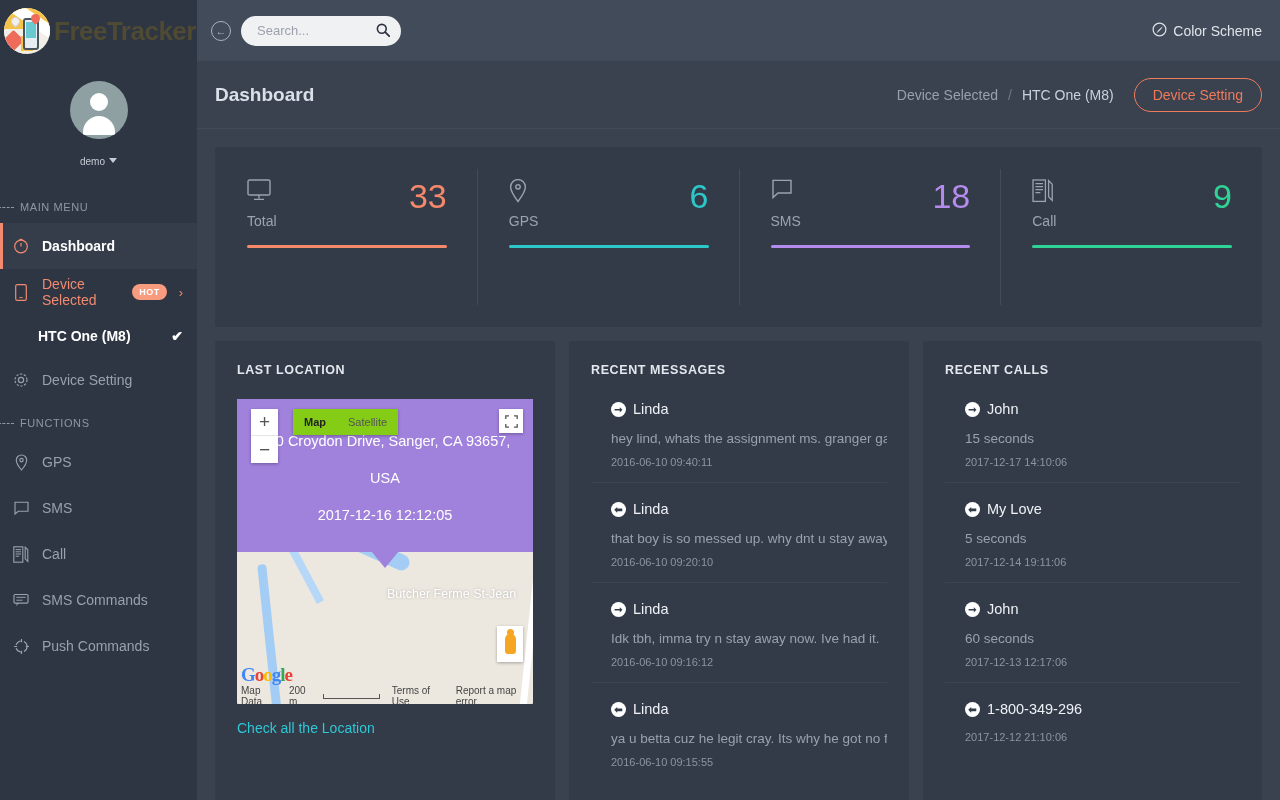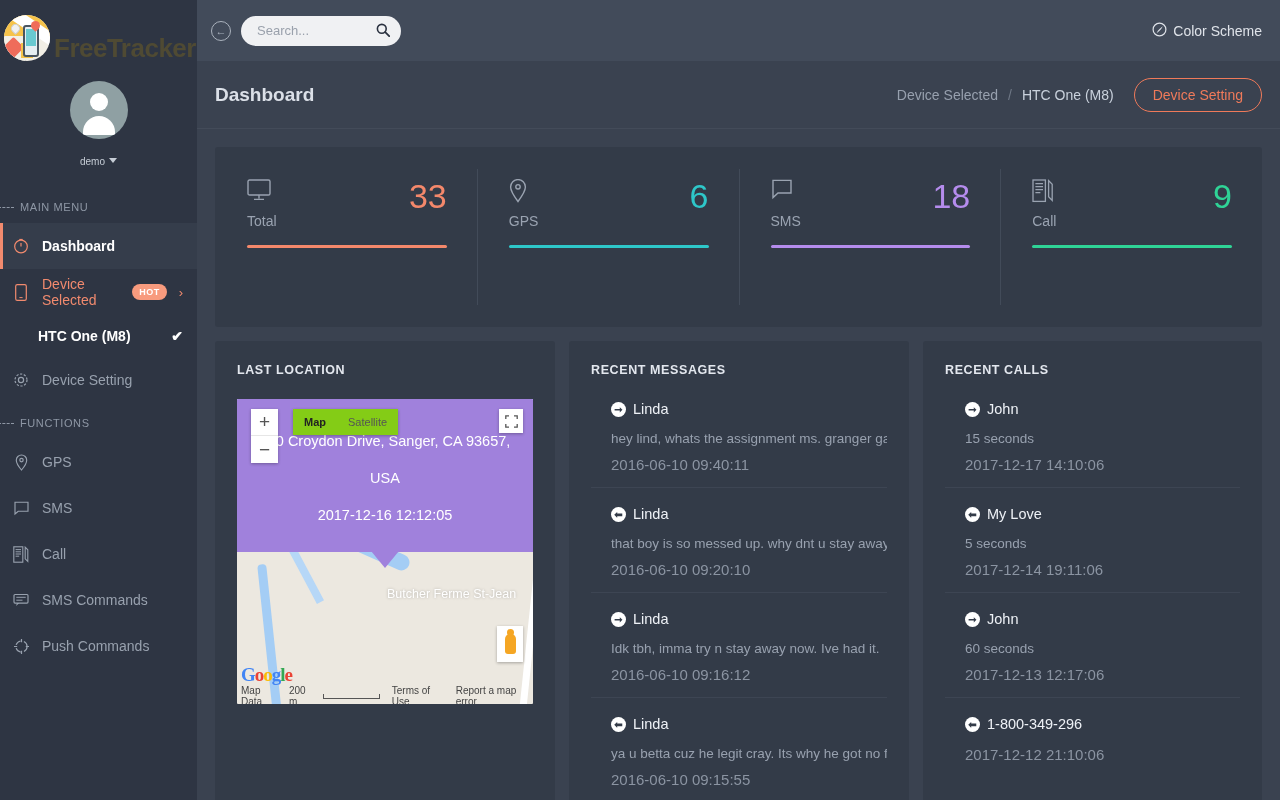--- a/index.html
+++ b/index.html
@@ -13,21 +13,21 @@
   .app { display: flex; width: 1280px; height: 800px; }
 
   
   .sidebar {
     width: 197px; flex: 0 0 197px; height: 800px;
     background: #2e3543;
     position: relative;
     overflow: hidden;
   }
   .brand {
-    height: 61px; display: flex; align-items: flex-end;
+    height: 61px; display: flex; align-items: center;
     padding-left: 4px; gap: 4px;
     background: #2e3543;
   }
   .brand-logo {
     width: 46px; height: 46px; border-radius: 50%;
     position: relative; overflow: hidden;
     background: #f2efe6;
     flex: 0 0 46px;
   }
   .bl-sky { position:absolute; left:0; top:0; width:100%; height:46%; background:#f6c34a; }
@@ -224,21 +224,21 @@
   
   .litem { padding: 2px 0 14px 0; border-bottom:1px solid #3d4553; margin-bottom:16px; }
   .litem:last-child { border-bottom:none; }
   .litem-head { display:flex; align-items:center; gap:7px; color:#eef1f6; font-size:14.5px; margin-bottom:14px; padding-left:20px;}
   .dir {
     width:15px;height:15px;border-radius:50%;background:#fff;color:#333b48;
     display:flex;align-items:center;justify-content:center;font-size:10px;flex:0 0 15px;
     font-weight:bold;
   }
   .litem-body { color:#98a1af; font-size:13.5px; padding-left:20px; margin-bottom:10px; white-space:nowrap; overflow:hidden;}
-  .litem-time { color:#8b94a2; font-size:15px; padding-left:20px; }
+  .litem-time { color:#8b94a2; font-size:11px; padding-left:20px; }
 </style>
 </head>
 <body>
 
 <div class="app">
 
   <aside class="sidebar">
 
     <div class="brand">
       <div class="brand-logo">
@@ -510,20 +510,21 @@
               <span>Map Data</span>
               <span>200 m</span>
               <span class="scale-bar"></span>
               <span class="attrib">
                 <span>Terms of Use</span>
                 <span>Report a map error</span>
               </span>
             </div>
           </div>
 
+          <a class="check-loc">Check all the Location</a>
         </div>
 
         <div class="col msg">
           <div class="col-title">RECENT MESSAGES</div>
 
           <div class="litem">
             <div class="litem-head">
                 <span class="dir">➞</span>
                 <span>Linda</span>
               </div>

